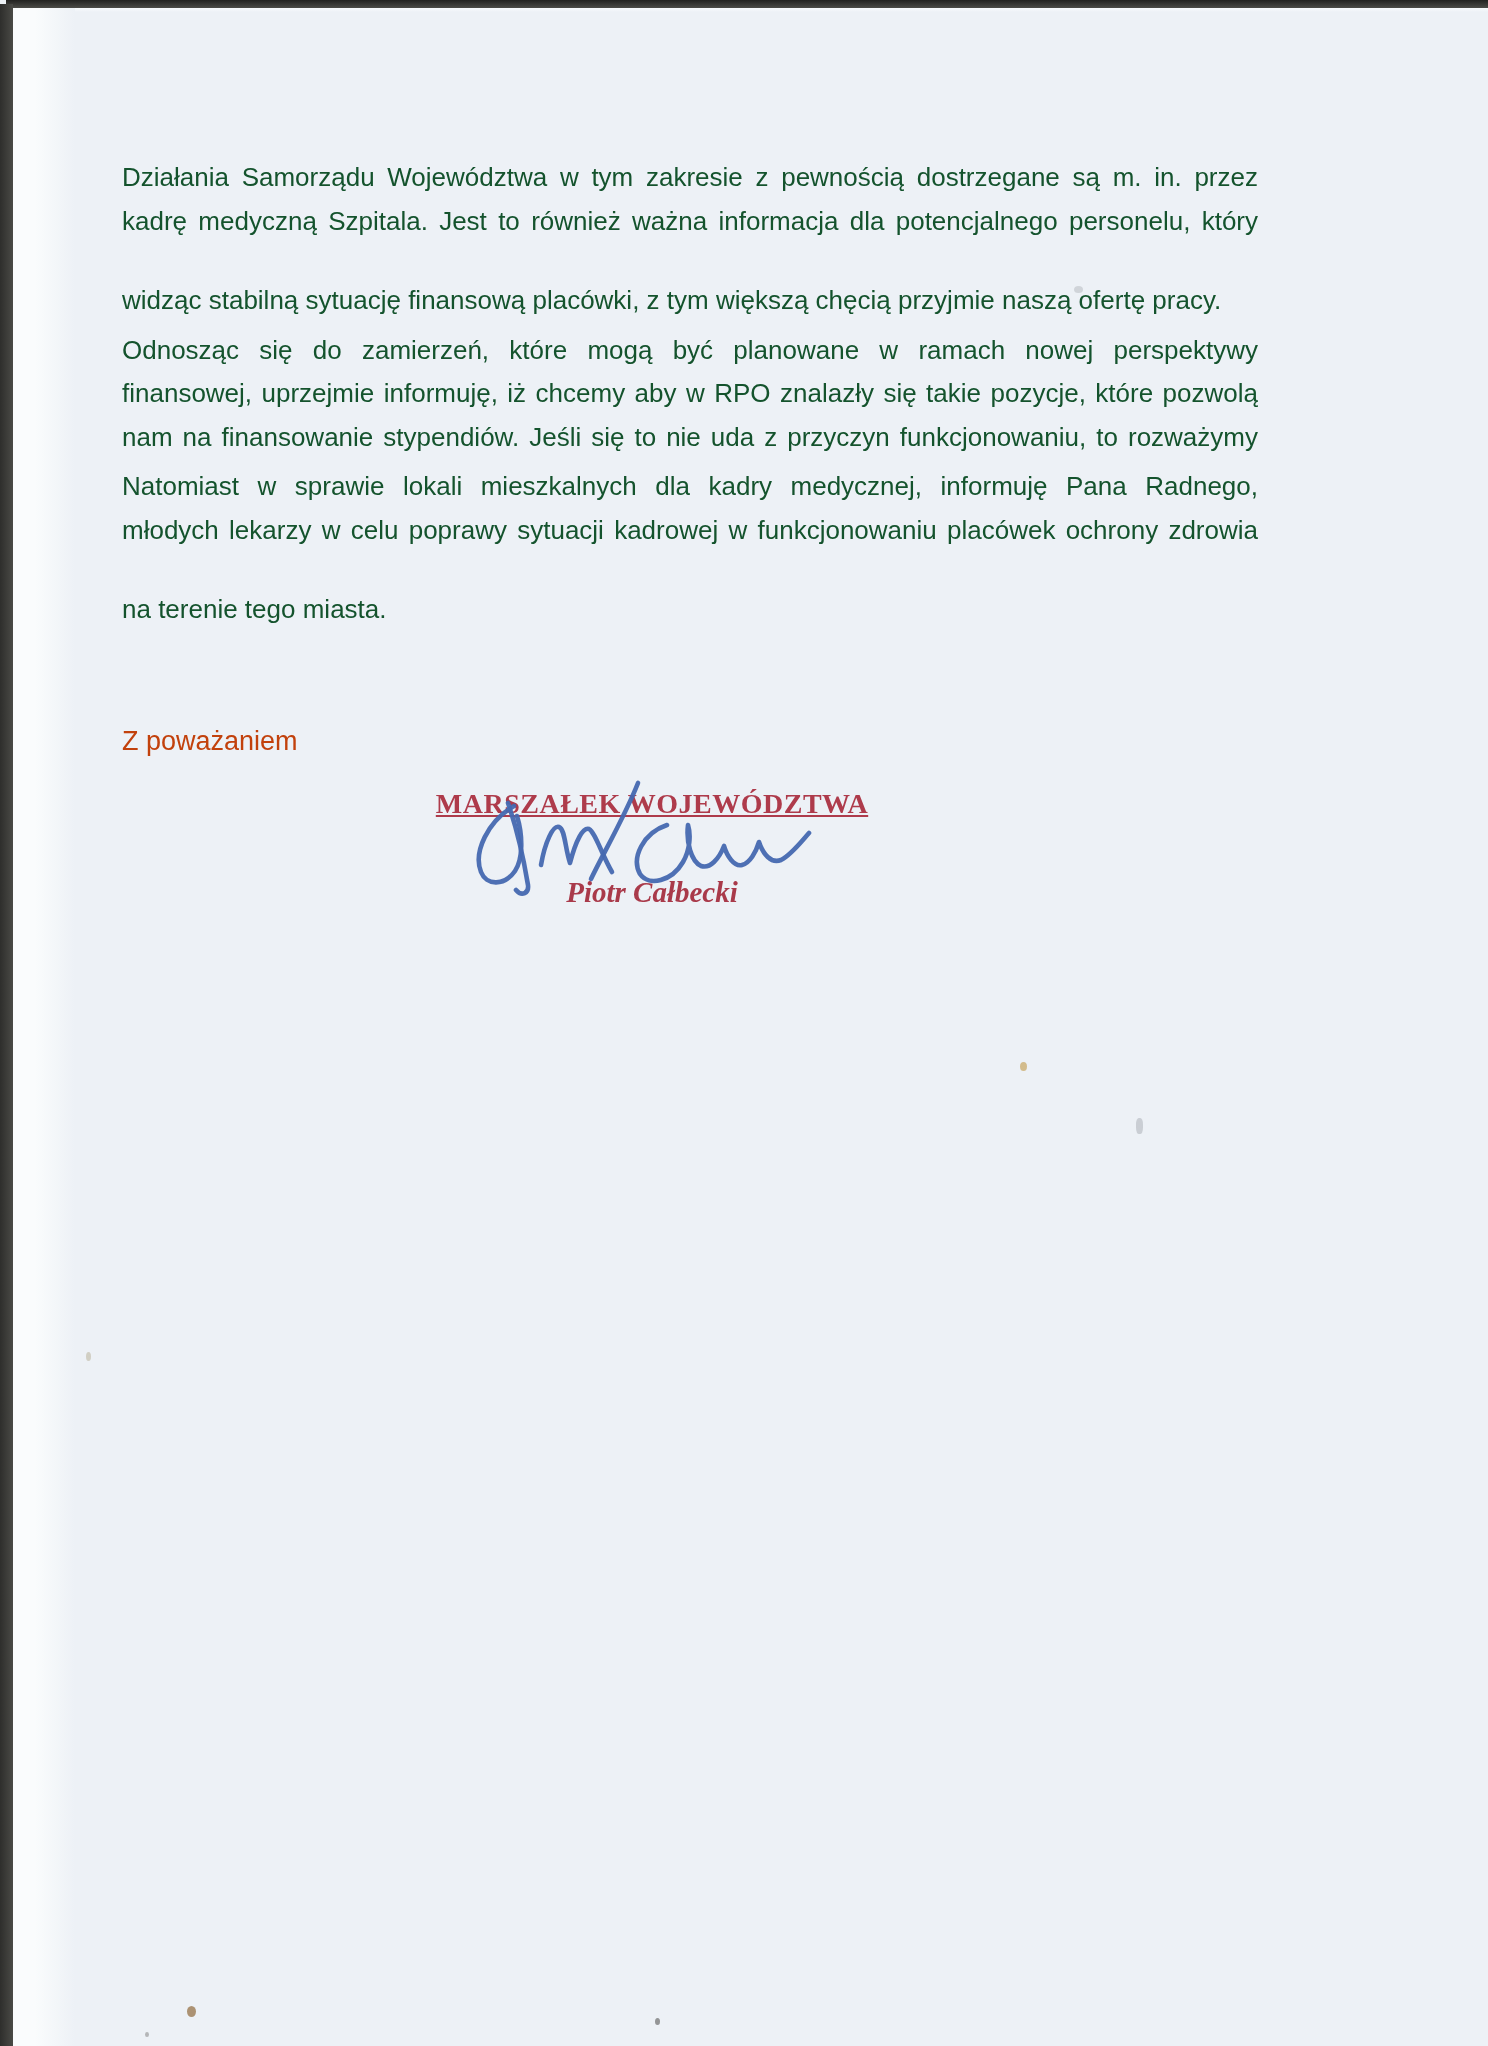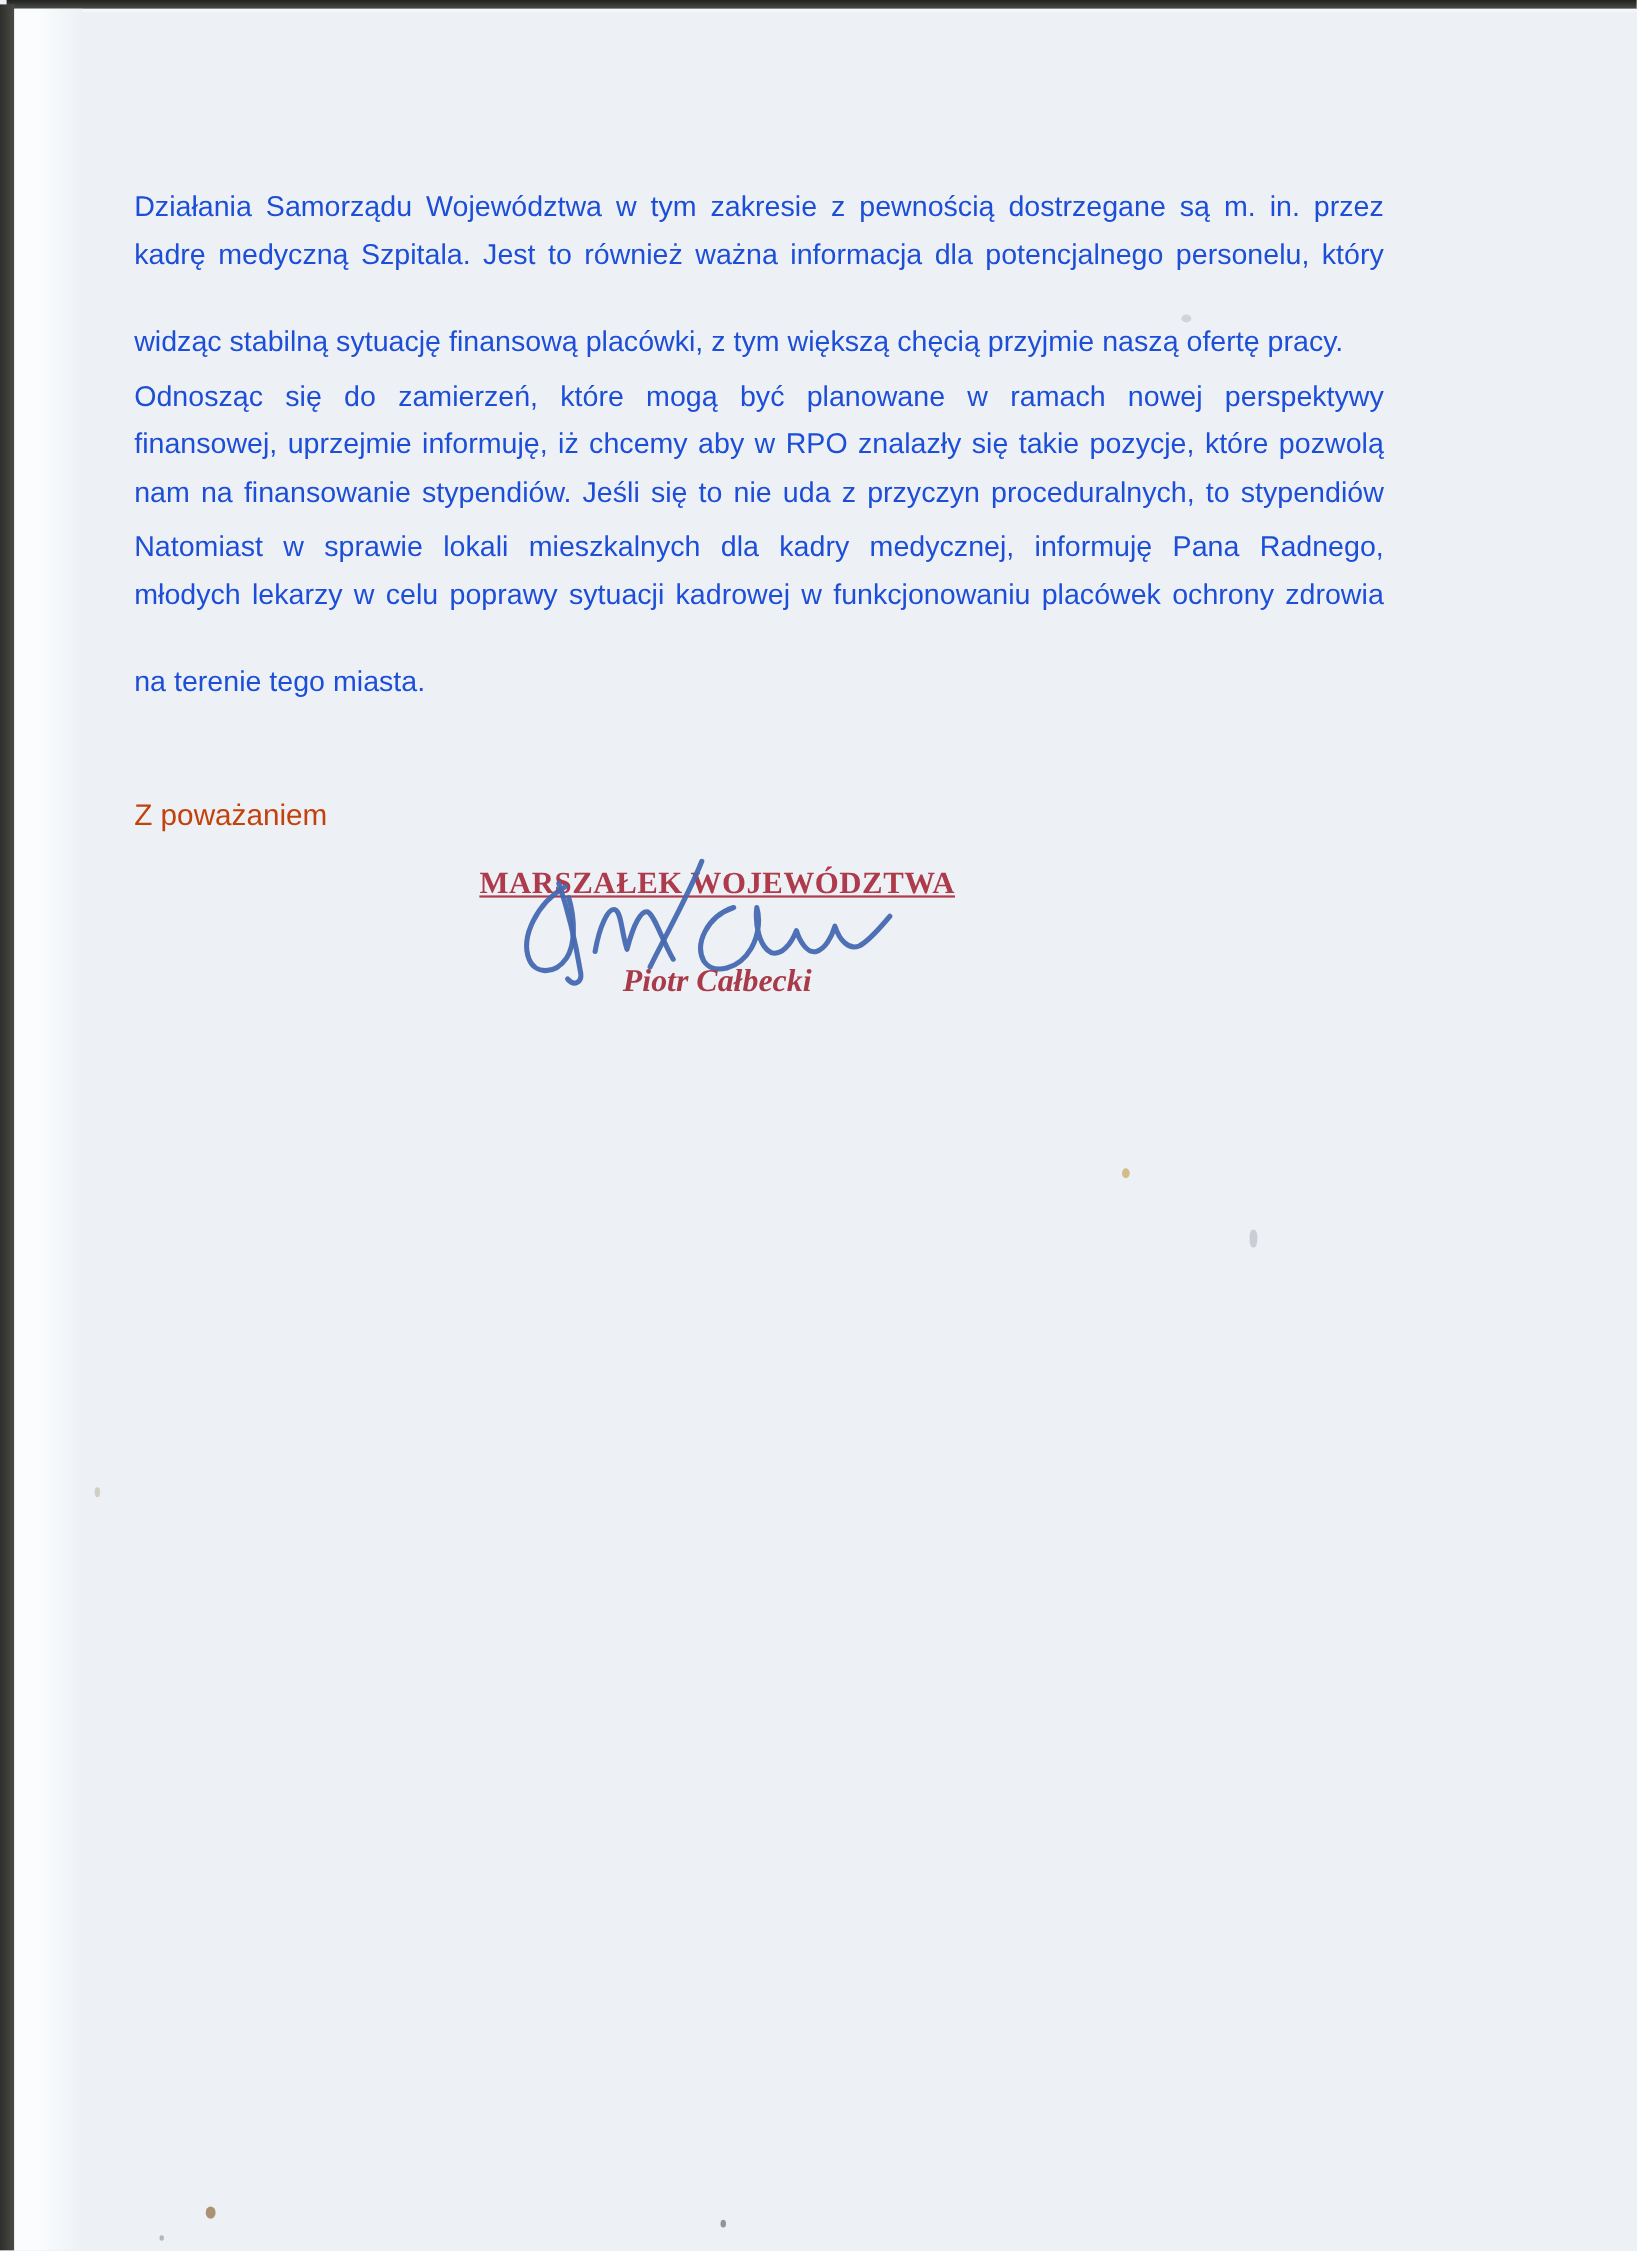--- a/index.html
+++ b/index.html
@@ -22,22 +22,22 @@
   .scan-left {
     position: absolute; left: 0; top: 4px; width: 13px; bottom: 0;
     background: linear-gradient(90deg, #2e2e2c, #4a4a46);
   }
   .scan-left-light {
     position: absolute; left: 13px; top: 8px; width: 62px; bottom: 0;
     background: linear-gradient(90deg, #fafcfd 35%, #edf1f6);
   }
   
   .letter-body {
-    position: absolute; left: 122px; top: 166px; width: 1136px;
-    color: #1d4ed8;
+    position: absolute; left: 122px; top: 156px; width: 1136px;
+    color: #14532d;
     font-size: 26px; line-height: 43.5px;
   }
   .para { margin: 0 0 6px 0; }
   .line { text-align: justify; text-align-last: justify; }
   .line.last { text-align-last: left; margin-top: 36px; }
   
   .closing {
     position: absolute; left: 122px; top: 726px; width: 1082px;
     text-align: left; font-size: 27px; color: #c2410c;
   }
@@ -85,21 +85,21 @@
 
 <div class="letter-body">
   <div class="para">
     <div class="line">Działania Samorządu Województwa w tym zakresie z pewnością dostrzegane są m. in. przez</div>
     <div class="line">kadrę medyczną Szpitala. Jest to również ważna informacja dla potencjalnego personelu, który</div>
     <div class="line last">widząc stabilną sytuację finansową placówki, z tym większą chęcią przyjmie naszą ofertę pracy.</div>
   </div>
   <div class="para">
     <div class="line">Odnosząc się do zamierzeń, które mogą być planowane w ramach nowej perspektywy</div>
     <div class="line">finansowej, uprzejmie informuję, iż chcemy aby w RPO znalazły się takie pozycje, które pozwolą</div>
-    <div class="line">nam na finansowanie stypendiów. Jeśli się to nie uda z przyczyn proceduralnych, to stypendiów</div>
+    <div class="line">nam na finansowanie stypendiów. Jeśli się to nie uda z przyczyn funkcjonowaniu, to rozważymy</div>
   </div>
   <div class="para">
     <div class="line">Natomiast w sprawie lokali mieszkalnych dla kadry medycznej, informuję Pana Radnego,</div>
     <div class="line">młodych lekarzy w celu poprawy sytuacji kadrowej w funkcjonowaniu placówek ochrony zdrowia</div>
     <div class="line last">na terenie tego miasta.</div>
   </div>
 </div>
 
 <div class="closing">Z poważaniem</div>
 

